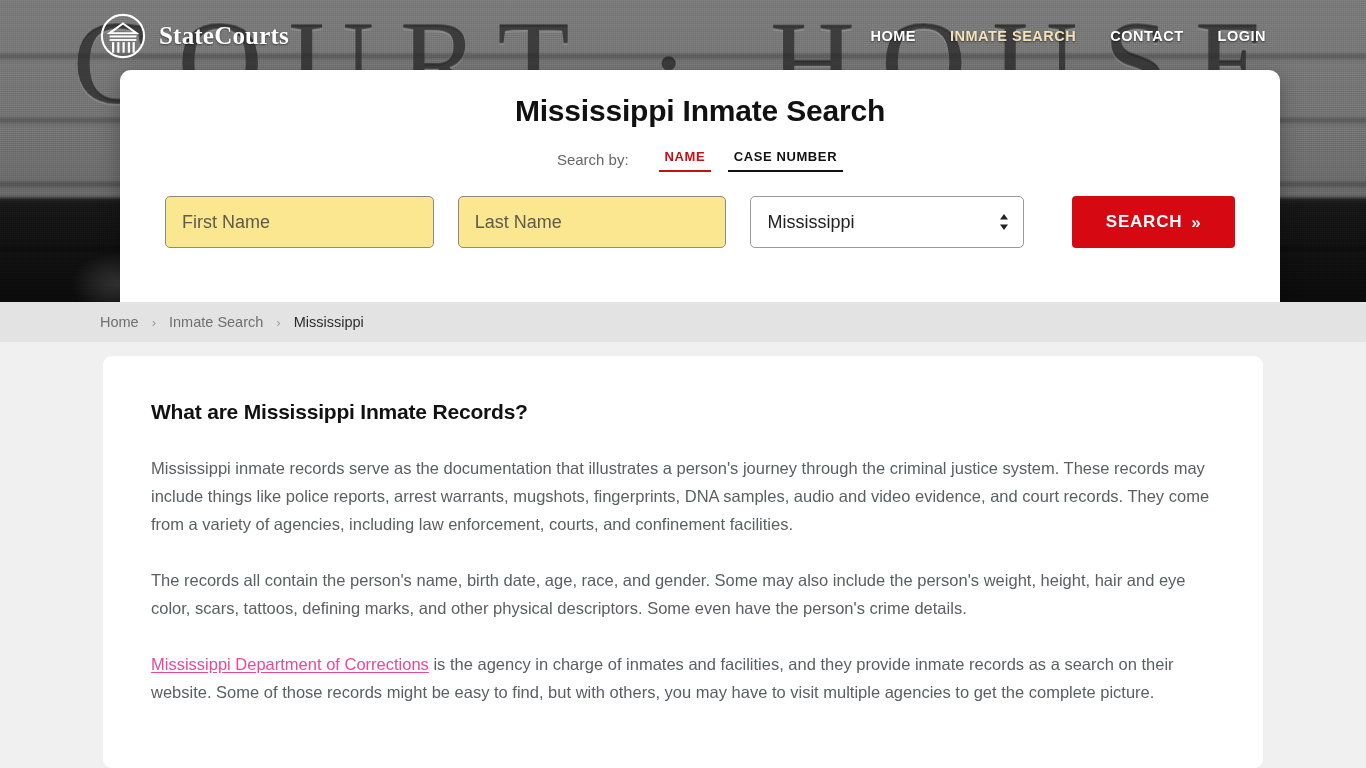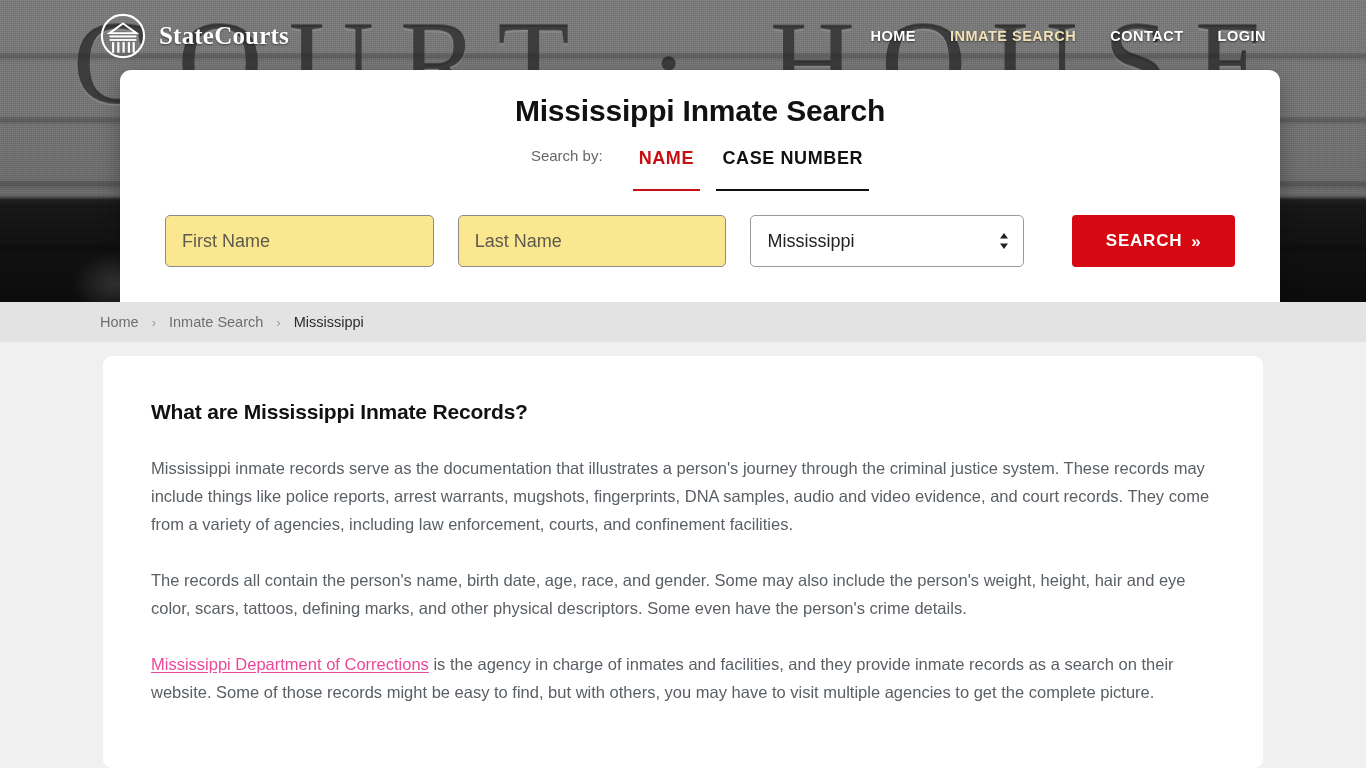--- a/index.html
+++ b/index.html
@@ -143,33 +143,33 @@
     margin: 0;
     text-align: center;
     font-size: 30px;
     font-weight: 700;
     color: #111111;
     letter-spacing: -0.2px;
   }
   .searchby-row {
     margin-top: 19px;
     display: flex;
-    align-items: flex-start;
+    align-items: center;
     justify-content: center;
     gap: 30px;
   }
   .searchby-label {
     font-size: 15px;
     color: #676767;
   }
   .tab {
-    font-size: 18px;
+    font-size: 13px;
     font-weight: 700;
     letter-spacing: 0.6px;
-    padding-bottom: 20px;
+    padding-bottom: 6px;
     cursor: pointer;
     background: none;
     border: none;
     font-family: inherit;
   }
   .tab-name {
     color: #c80d13;
     border-bottom: 2px solid #c80d13;
   }
   .tab-case {

